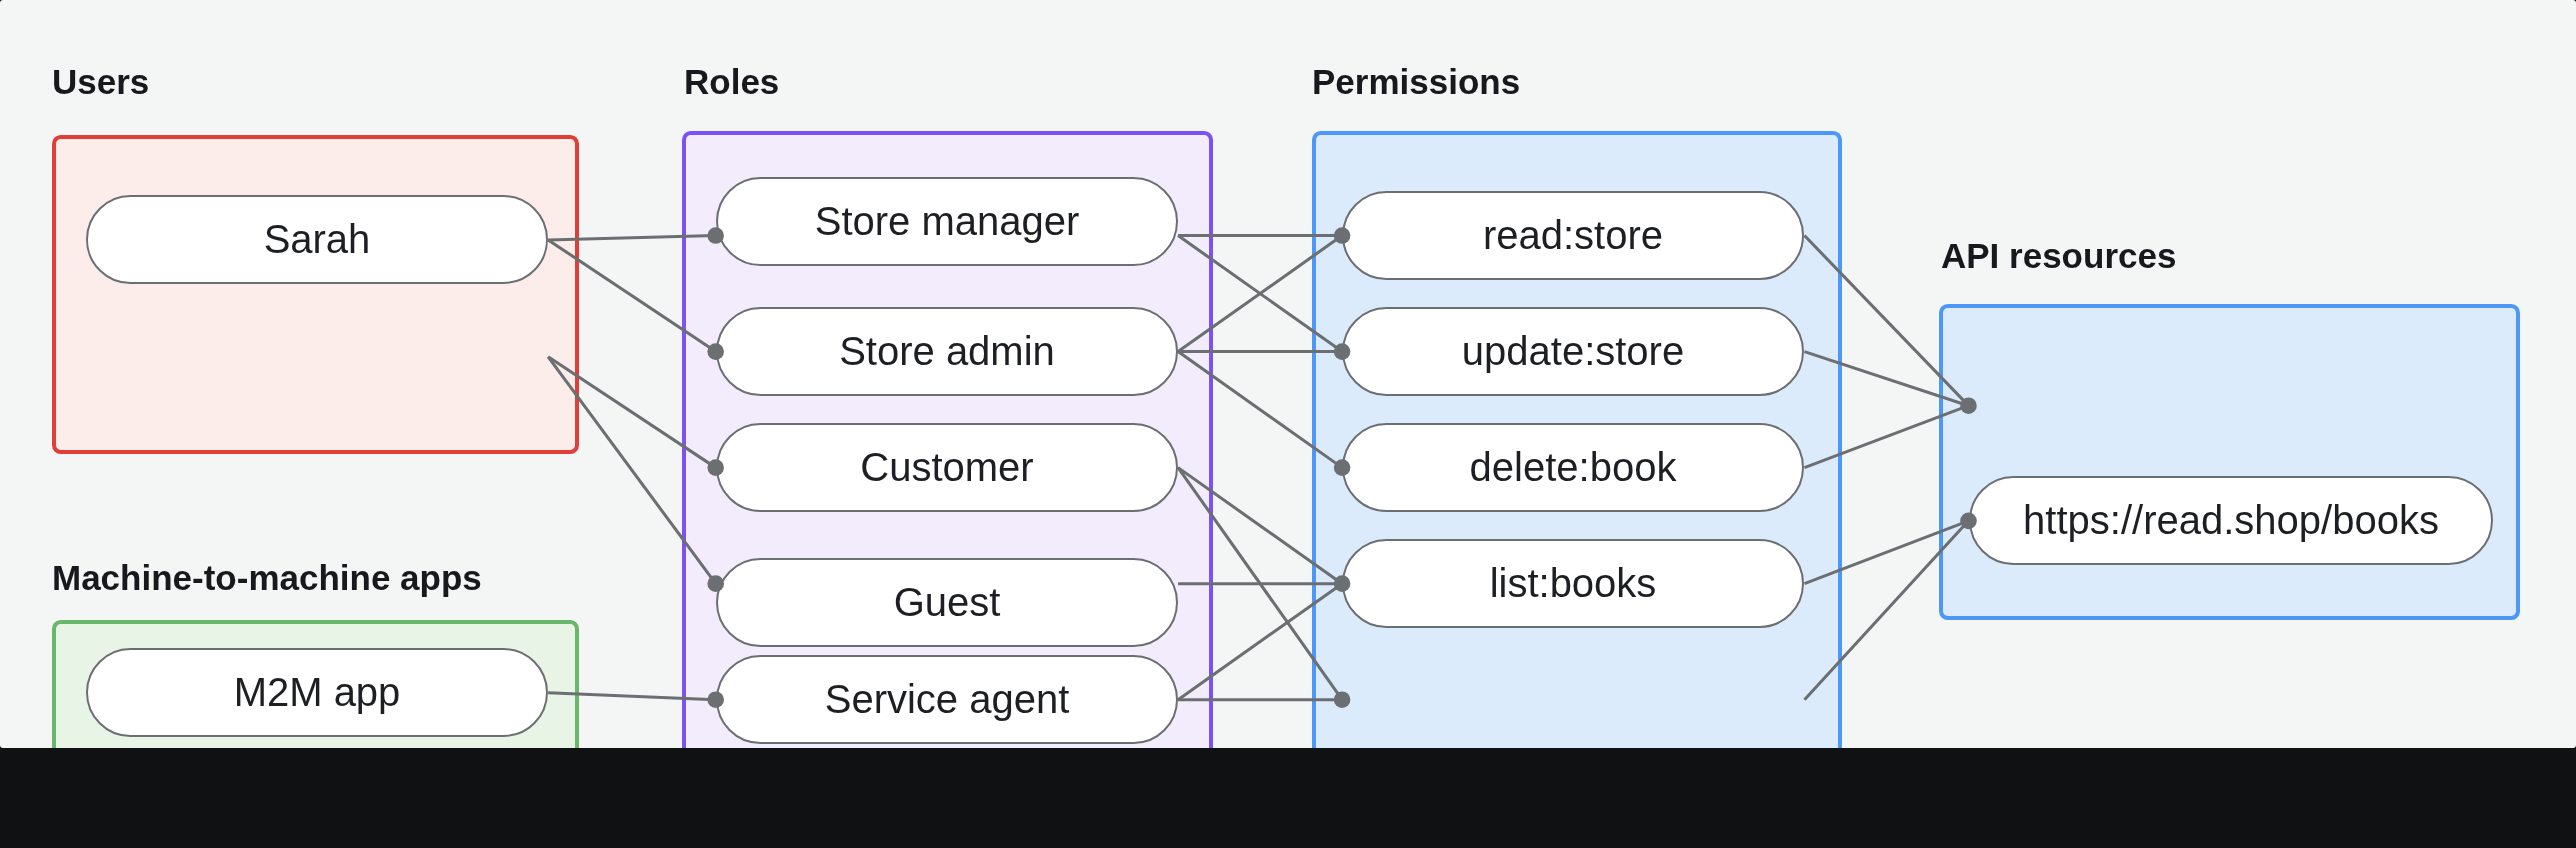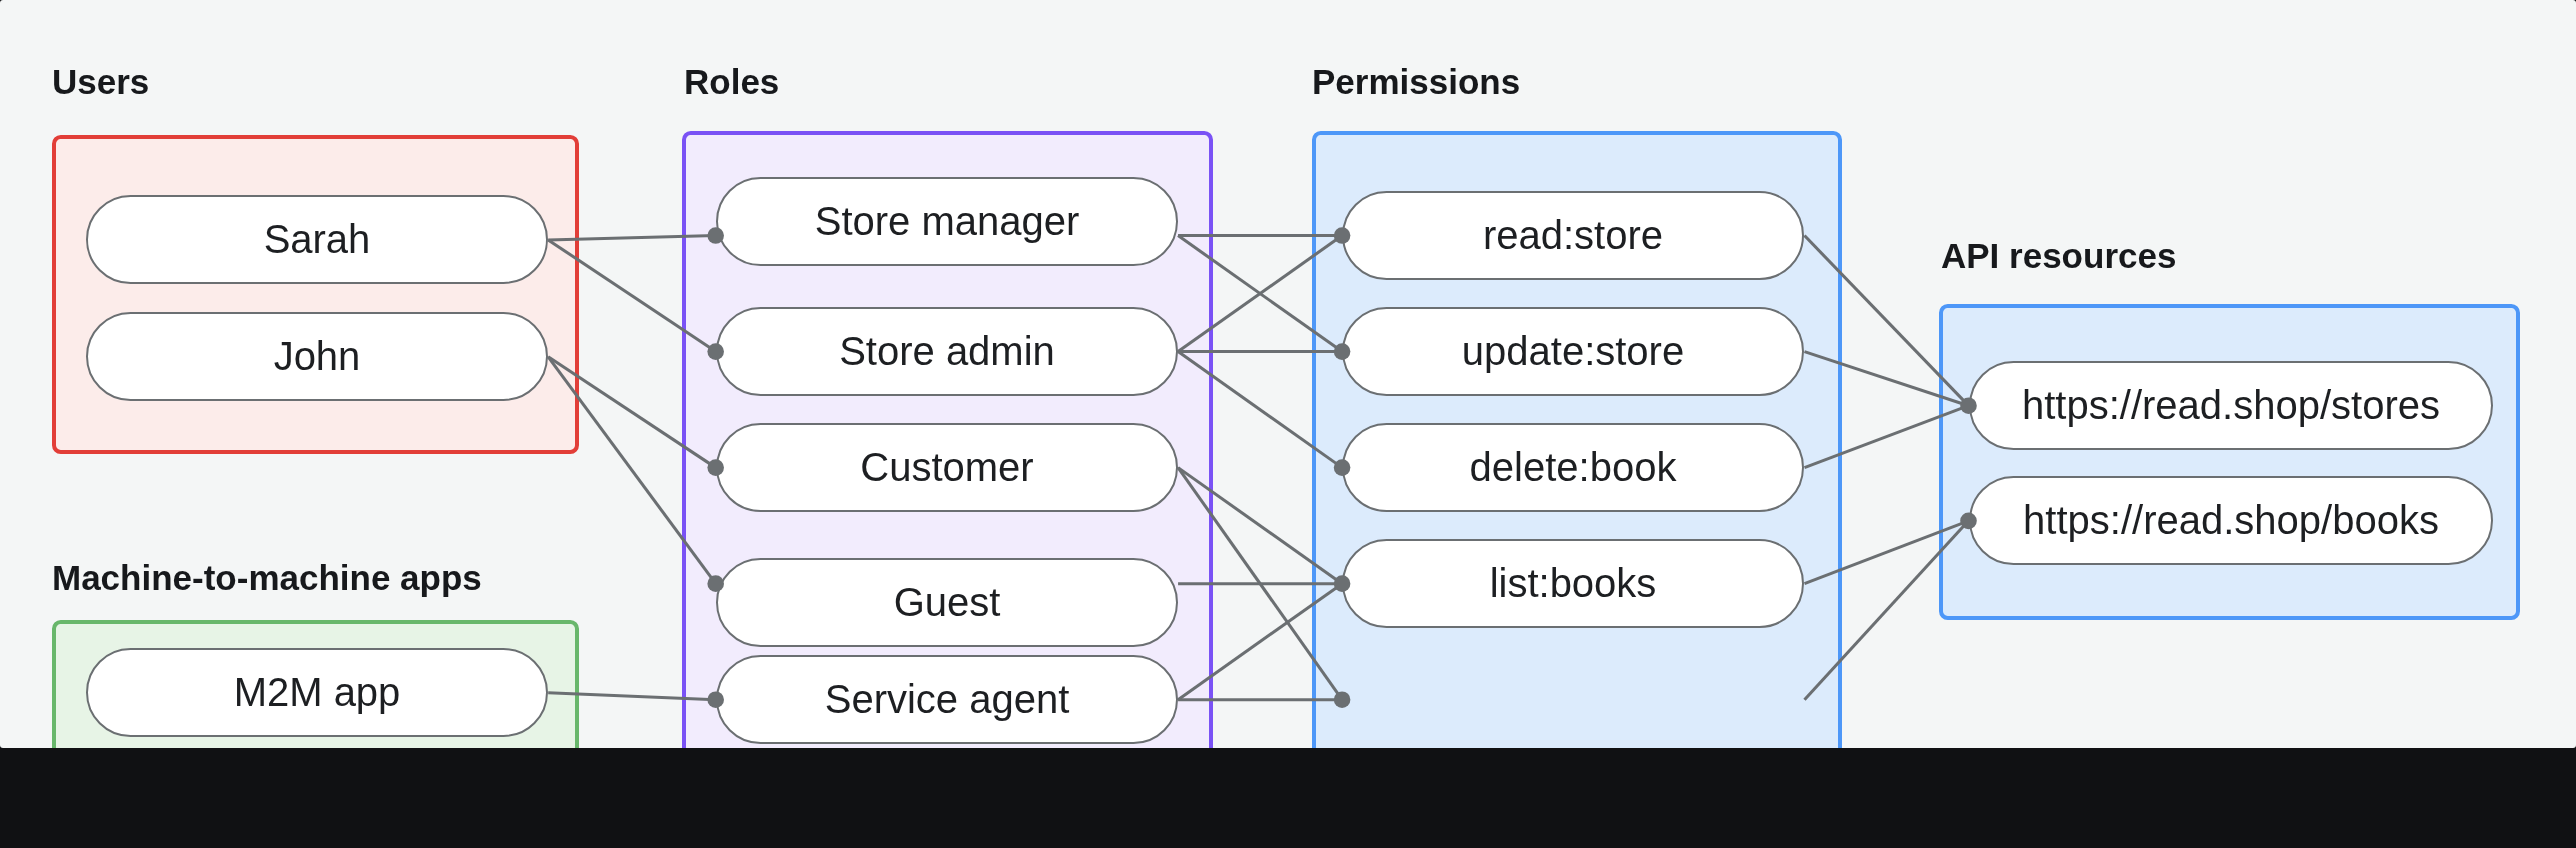--- a/index.html
+++ b/index.html
@@ -82,35 +82,33 @@
   <div class="group-box box-permissions"></div>
   <div class="group-box box-api"></div>
 
   <div class="section-label lbl-users">Users</div>
   <div class="section-label lbl-roles">Roles</div>
   <div class="section-label lbl-permissions">Permissions</div>
   <div class="section-label lbl-m2m">Machine-to-machine apps</div>
   <div class="section-label lbl-api">API resources</div>
 
   <div class="pill" style="left:86px; top:195px;">Sarah</div>
-  <div class="pill" style="left:86px; top:312px;">John</div>
   <div class="pill" style="left:86px; top:648px;">M2M app</div>
 
   <div class="pill" style="left:716px; top:177px;">Store manager</div>
   <div class="pill" style="left:716px; top:307px;">Store admin</div>
   <div class="pill" style="left:716px; top:423px;">Customer</div>
   <div class="pill" style="left:716px; top:539px;margin-top:19px;">Guest</div>
   <div class="pill" style="left:716px; top:655px;">Service agent</div>
 
   <div class="pill" style="left:1342px; top:191px;">read:store</div>
   <div class="pill" style="left:1342px; top:307px;">update:store</div>
   <div class="pill" style="left:1342px; top:423px;">delete:book</div>
   <div class="pill" style="left:1342px; top:539px;">list:books</div>
 
-  <div class="pill wide" style="left:1969px; top:361px;">https://read.shop/stores</div>
   <div class="pill wide" style="left:1969px; top:476px;">https://read.shop/books</div>
 
   <svg id="edge-layer" xmlns="http://www.w3.org/2000/svg" viewBox="0 0 2952 972" width="2576" height="848">
       <line x1="628" y1="275" x2="820" y2="270" stroke="#6b6f72" stroke-width="3.5"></line>
       <line x1="628" y1="275" x2="820" y2="403" stroke="#6b6f72" stroke-width="3.5"></line>
       <line x1="628" y1="409" x2="820" y2="536" stroke="#6b6f72" stroke-width="3.5"></line>
       <line x1="628" y1="409" x2="820" y2="669" stroke="#6b6f72" stroke-width="3.5"></line>
       <line x1="628" y1="794" x2="820" y2="802" stroke="#6b6f72" stroke-width="3.5"></line>
       <line x1="1350" y1="270" x2="1538" y2="270" stroke="#6b6f72" stroke-width="3.5"></line>
       <line x1="1350" y1="270" x2="1538" y2="403" stroke="#6b6f72" stroke-width="3.5"></line>

